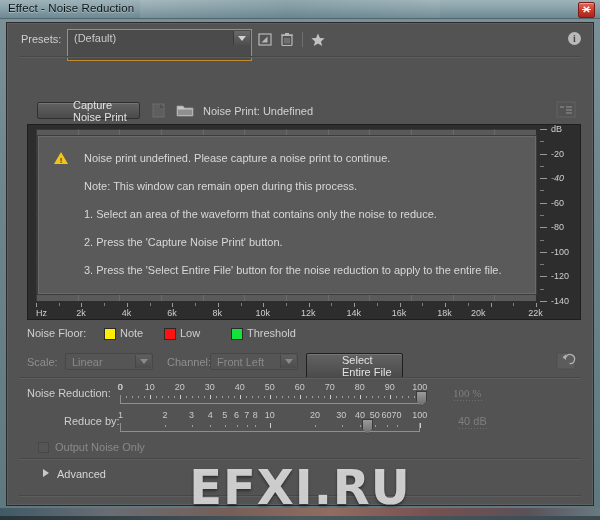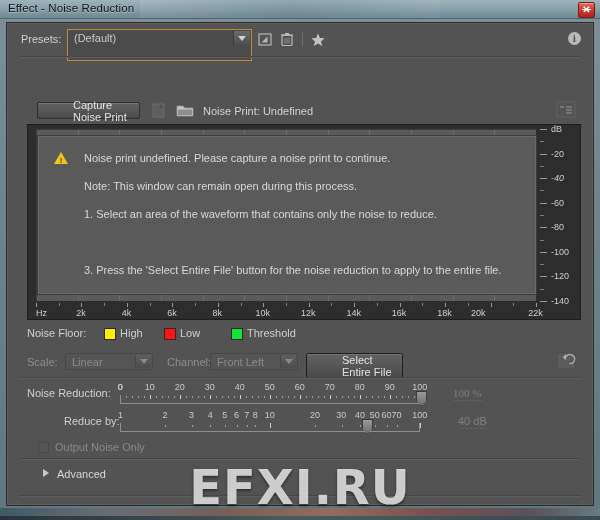--- a/index.html
+++ b/index.html
@@ -398,27 +398,28 @@
           <div class="hz-lab" style="left: 492.2px;">22k</div>
         </div>
     </div>
 
     <div class="msgbox">
       <div class="warn-tri"></div>
       <div class="warn-bang">!</div>
       <div class="msg-line" style="top:16px;">Noise print undefined. Please capture a noise print to continue.</div>
       <div class="msg-line" style="top:44px;">Note: This window can remain open during this process.</div>
       <div class="msg-line" style="top:72px;">1. Select an area of the waveform that contains only the noise to reduce.</div>
+      <div class="msg-line" style="top:100px;">2. Press the 'Capture Noise Print' button.</div>
       <div class="msg-line" style="top:128px;">3. Press the 'Select Entire File' button for the noise reduction to apply to the entire file.</div>
     </div>
 
     <div class="nf-row">
       <div class="lbl nf-label">Noise Floor:</div>
       <div class="swatch" style="left:97px;background:#ffee00;"></div>
-      <div class="sw-txt" style="left:113px;">High</div>
+      <div class="sw-txt" style="left:113px;">Note</div>
       <div class="swatch" style="left:157px;background:#ff1212;"></div>
       <div class="sw-txt" style="left:173px;">Low</div>
       <div class="swatch" style="left:224px;background:#12e23a;"></div>
       <div class="sw-txt" style="left:240px;">Threshold</div>
     </div>
 
     <div class="lbl-dim" style="position:absolute;left:20px;top:333px;text-align:center;">Scale:</div>
     <div class="combo-dis" style="left:58px;top:330px;width:88px;">
       <div class="cv">Linear</div>
       <div class="arrowbox">

